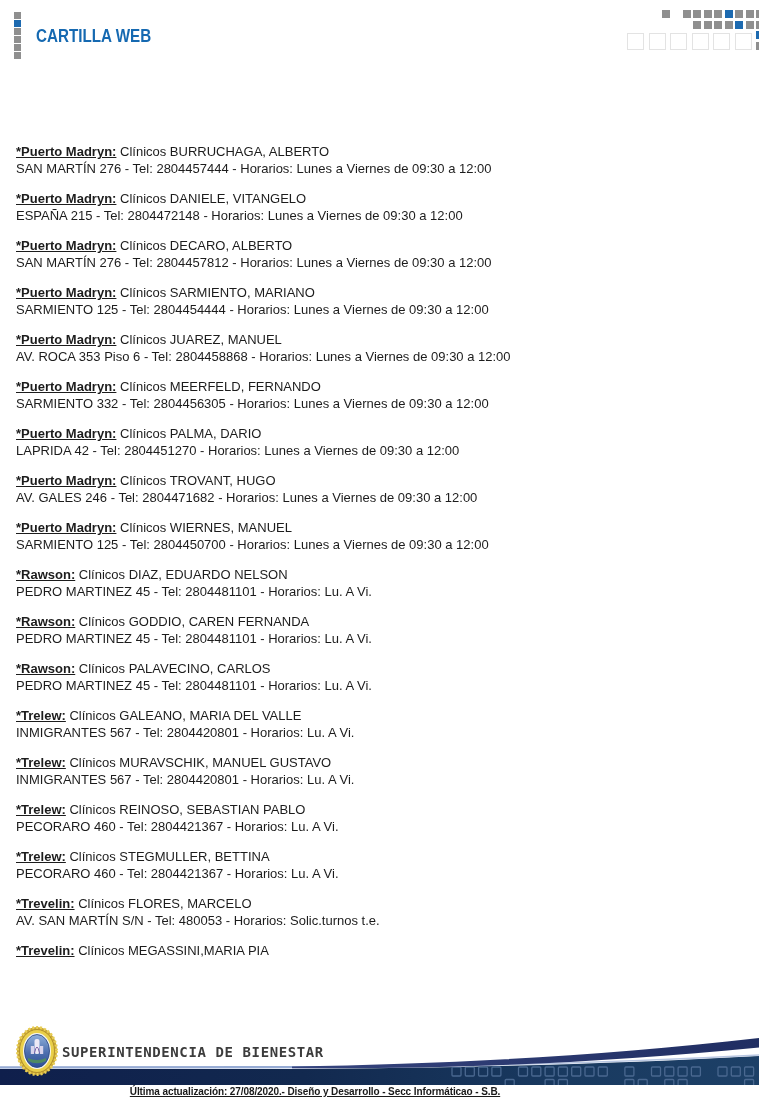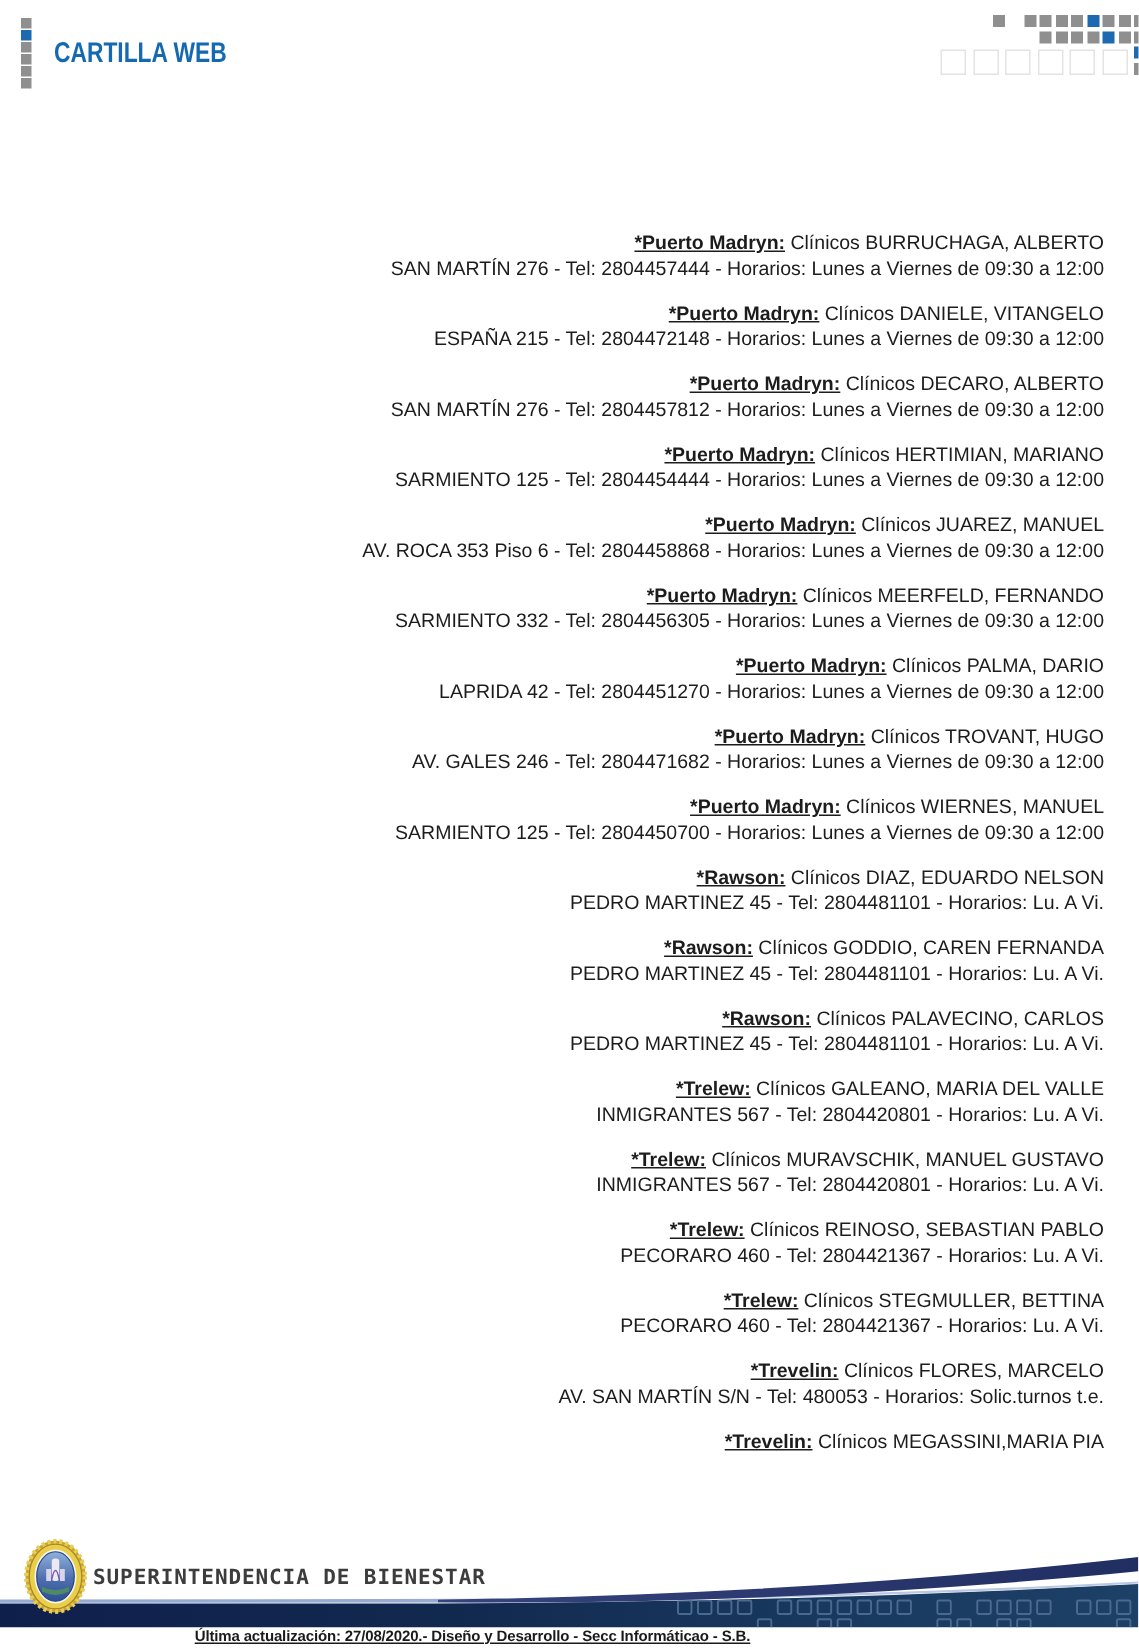--- a/index.html
+++ b/index.html
@@ -16,21 +16,21 @@
   .brand-col .bsq { width: 7px; height: 7px; margin-bottom: 1px; }
   .brand-title {
     display: inline-block; margin-left: 15px;
     font-size: 19px; font-weight: bold; letter-spacing: 0px;
     transform: scaleX(0.8); transform-origin: left center;
     white-space: nowrap;
   }
   .mosaic { position: absolute; top: 0; left: 0; width: 759px; height: 62px; }
 
   
-  .list { position: absolute; top: 153px; left: 16px; width: 720px; text-align: right; }
+  .list { position: absolute; top: 143px; left: 16px; width: 720px; }
   .entry { margin: 0 0 13px 0; font-size: 13px; line-height: 17px; }
   .entry b { font-weight: bold; }
   .entry u { text-decoration: underline; }
 
   
   .footer-wave { position: absolute; left: 0; top: 1018px; width: 759px; height: 67px; display: block; }
   .badge { position: absolute; left: 16px; top: 1026px; width: 42px; height: 50px; }
   .footer-org {
     position: absolute; left: 62px; top: 1044px;
     font-family: "DejaVu Sans Mono", monospace; font-weight: bold;
@@ -85,21 +85,21 @@
   </div>
 </div>
 
 <div class="list">
   <p class="entry"><b><u>*Puerto Madryn:</u></b><span> Clínicos BURRUCHAGA, ALBERTO</span><br><span>SAN MARTÍN 276 - Tel: 2804457444 - Horarios: Lunes a Viernes de 09:30 a 12:00</span></p>
 
   <p class="entry"><b><u>*Puerto Madryn:</u></b><span> Clínicos DANIELE, VITANGELO</span><br><span>ESPAÑA 215 - Tel: 2804472148 - Horarios: Lunes a Viernes de 09:30 a 12:00</span></p>
 
   <p class="entry"><b><u>*Puerto Madryn:</u></b><span> Clínicos DECARO, ALBERTO</span><br><span>SAN MARTÍN 276 - Tel: 2804457812 - Horarios: Lunes a Viernes de 09:30 a 12:00</span></p>
 
-  <p class="entry"><b><u>*Puerto Madryn:</u></b><span> Clínicos HERTIMIAN, MARIANO</span><br><span>SARMIENTO 125 - Tel: 2804454444 - Horarios: Lunes a Viernes de 09:30 a 12:00</span></p>
+  <p class="entry"><b><u>*Puerto Madryn:</u></b><span> Clínicos SARMIENTO, MARIANO</span><br><span>SARMIENTO 125 - Tel: 2804454444 - Horarios: Lunes a Viernes de 09:30 a 12:00</span></p>
 
   <p class="entry"><b><u>*Puerto Madryn:</u></b><span> Clínicos JUAREZ, MANUEL</span><br><span>AV. ROCA 353 Piso 6 - Tel: 2804458868 - Horarios: Lunes a Viernes de 09:30 a 12:00</span></p>
 
   <p class="entry"><b><u>*Puerto Madryn:</u></b><span> Clínicos MEERFELD, FERNANDO</span><br><span>SARMIENTO 332 - Tel: 2804456305 - Horarios: Lunes a Viernes de 09:30 a 12:00</span></p>
 
   <p class="entry"><b><u>*Puerto Madryn:</u></b><span> Clínicos PALMA, DARIO</span><br><span>LAPRIDA 42 - Tel: 2804451270 - Horarios: Lunes a Viernes de 09:30 a 12:00</span></p>
 
 
   <p class="entry"><b><u>*Puerto Madryn:</u></b><span> Clínicos TROVANT, HUGO</span><br><span>AV. GALES 246 - Tel: 2804471682 - Horarios: Lunes a Viernes de 09:30 a 12:00</span></p>
 

